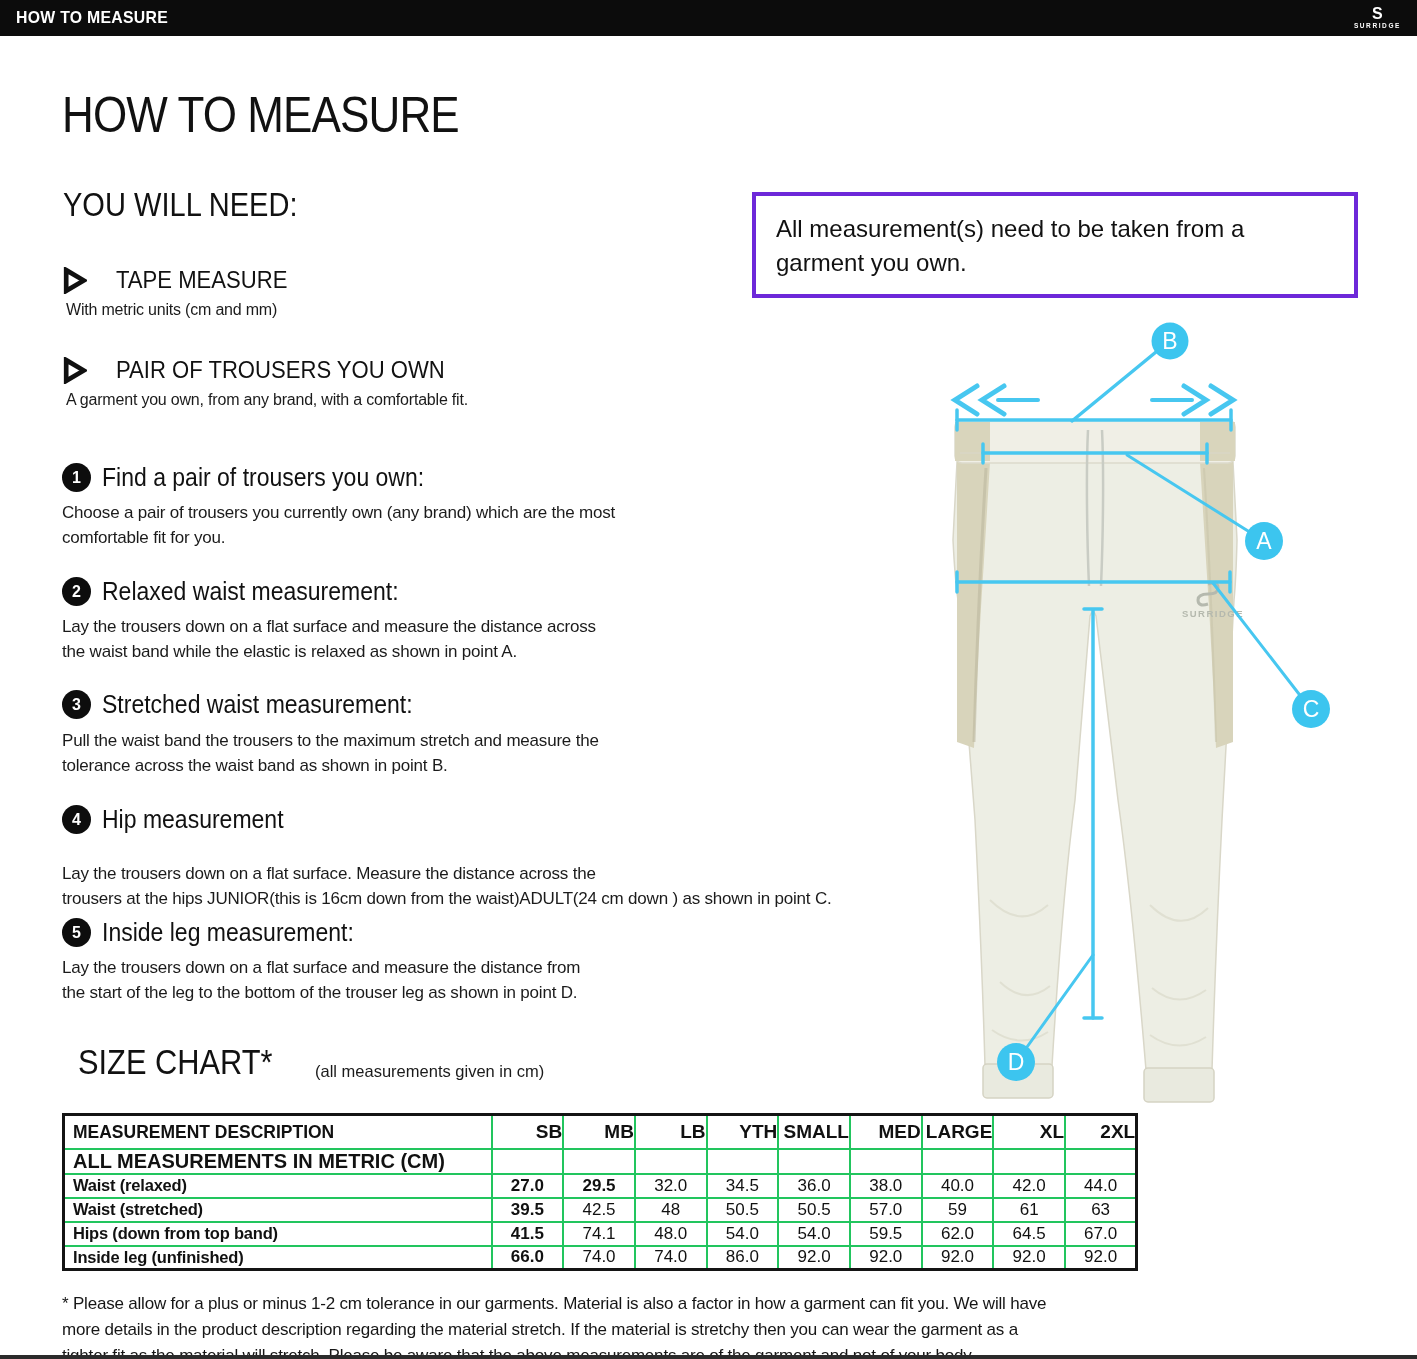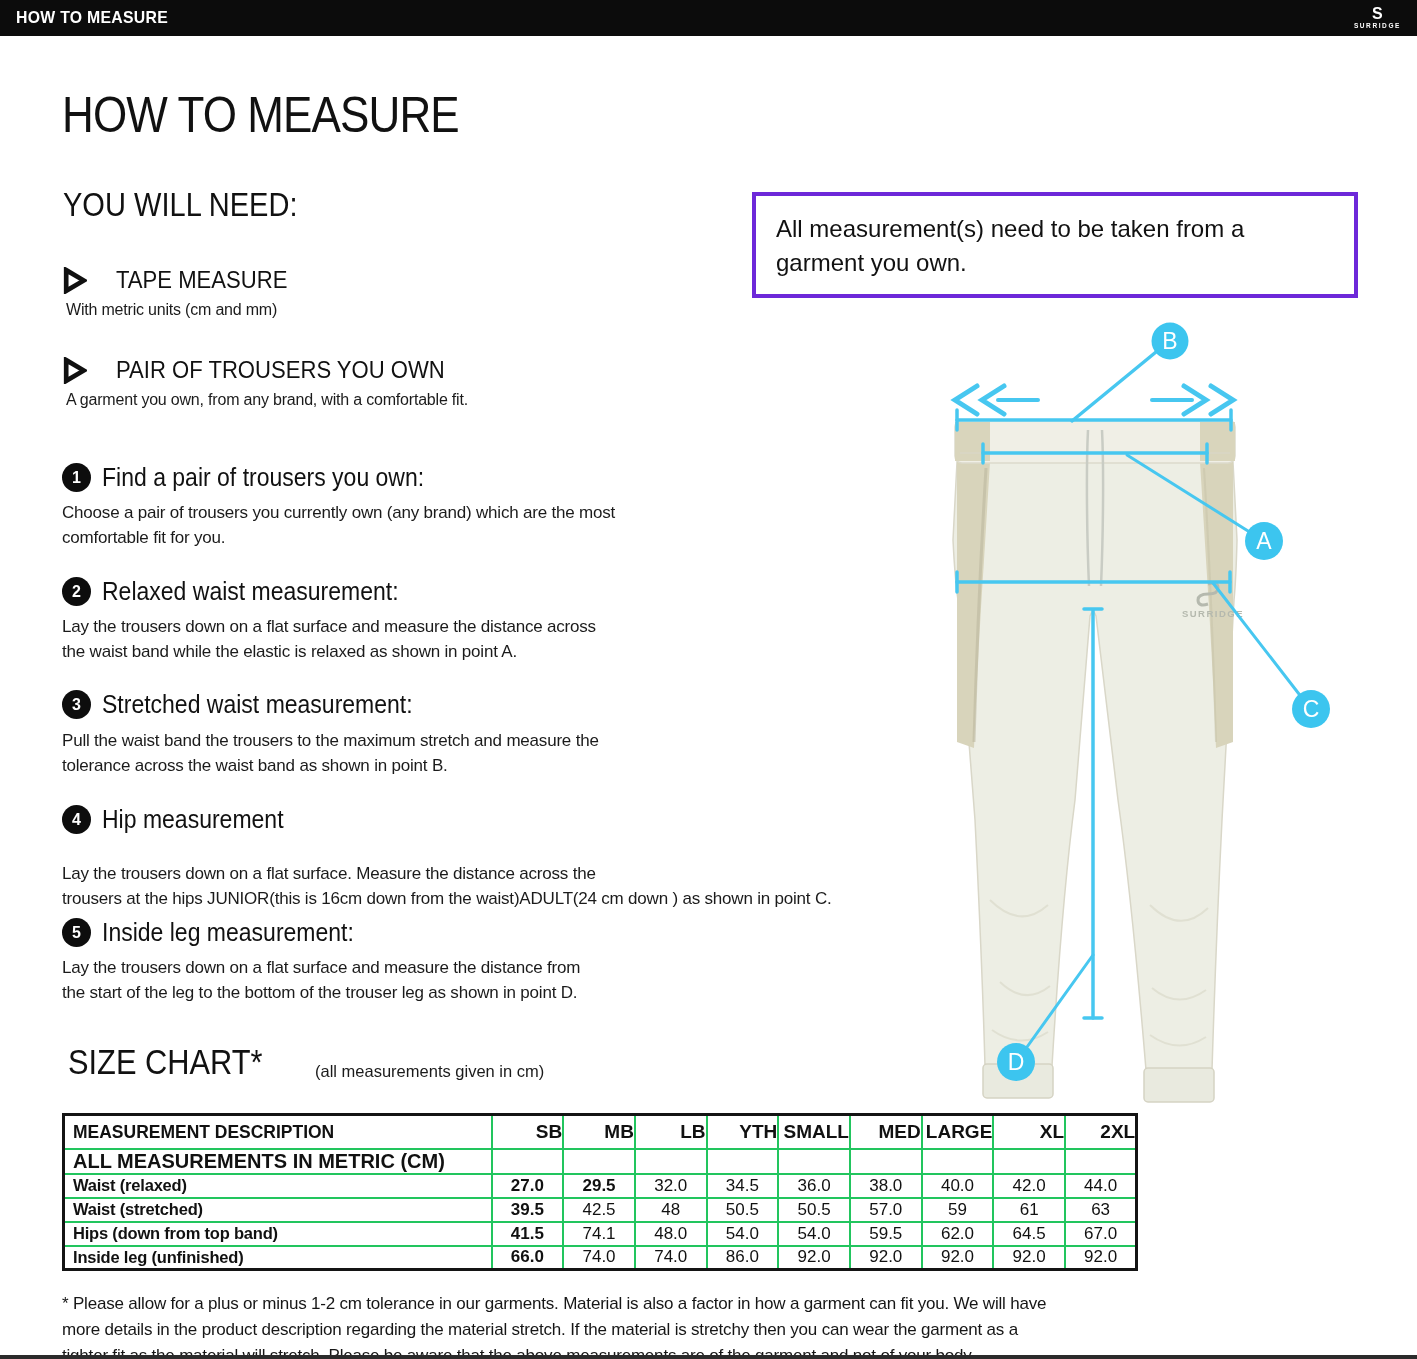--- a/index.html
+++ b/index.html
@@ -30,21 +30,21 @@
   .step-head{position:absolute;display:flex;align-items:center;gap:11px;}
   .step-num{width:29px;height:29px;border-radius:50%;background:#0d0d0d;color:#fff;
             display:flex;align-items:center;justify-content:center;font-size:16px;font-weight:700;flex:0 0 auto;}
   .step-title{font-size:25px;font-weight:400;color:#111;}
   .step-body{position:absolute;left:62px;font-size:17px;line-height:25px;letter-spacing:-.2px;
              color:#1b1b1b;white-space:pre-line;}
 
   .note-box{position:absolute;left:752px;top:192px;width:606px;height:106px;border:4px solid #6d28d9;
             box-sizing:border-box;padding:16px 20px;font-size:24px;line-height:34px;color:#111;white-space:pre-line;}
 
-  .h2-chart{position:absolute;left:68px;top:1042px;font-size:35px;font-weight:400;color:#111;}
+  .h2-chart{position:absolute;left:78px;top:1042px;font-size:35px;font-weight:400;color:#111;}
   .chart-sub{position:absolute;left:315px;top:1062px;font-size:16.5px;color:#1b1b1b;}
 
   table.size{position:absolute;left:62px;top:1113px;width:1074px;border-collapse:collapse;
              table-layout:fixed;font-family:"Liberation Sans",sans-serif;}
   table.size td,table.size th{border:2px solid #22c55e;box-sizing:border-box;padding:0;color:#111;}
   table.size{border:3px solid #141414;}
   tr.hd th{height:34px;font-size:19px;font-weight:700;text-align:right;}
   tr.hd th.desc{text-align:left;padding-left:8px;}
   tr.metric td{height:22px;font-size:20px;font-weight:700;text-align:left;padding-left:8px;}
   tr.data td{height:24px;font-size:17px;text-align:center;}

